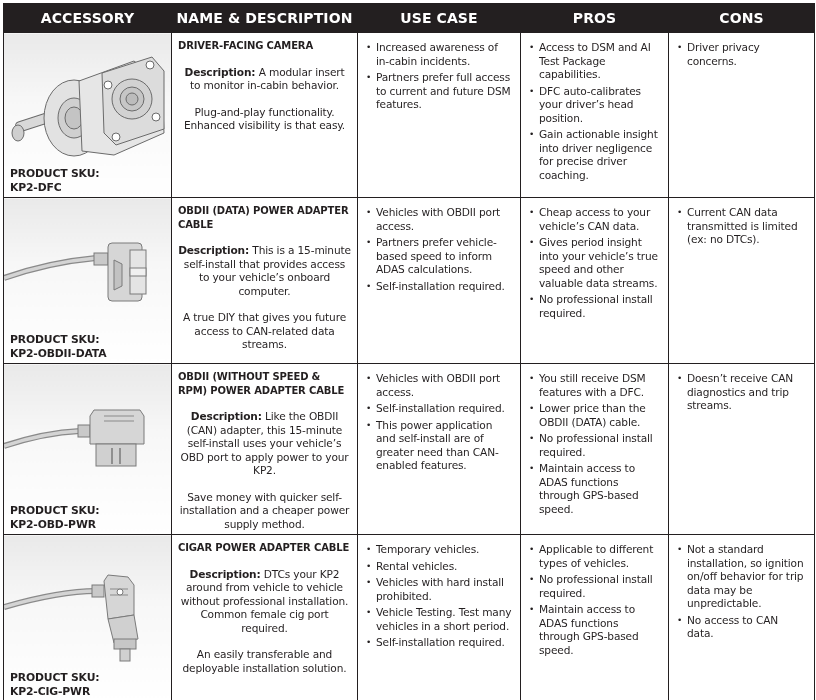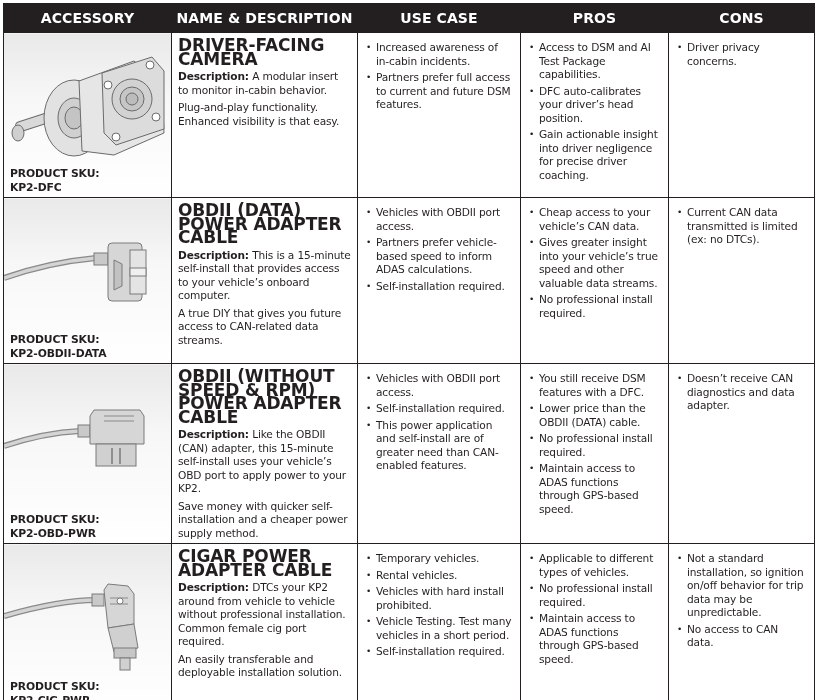--- a/index.html
+++ b/index.html
@@ -10,22 +10,22 @@
   table.acc th { background:#231f20; color:#ffffff; font-weight:bold;
                  font-size:14px; height:29px; padding:0; text-align:center;
                  border-left:1px solid #231f20; border-right:1px solid #231f20; letter-spacing:0.1px; }
   table.acc td { border:1.5px solid #231f20; vertical-align:top; padding:6px 6px 0 6px;
                  font-size:10.6px; line-height:13.5px; letter-spacing:-0.15px; }
   td.img-cell { position:relative; padding:0 !important;
                 background:linear-gradient(180deg,#e9e9e9 0%,#f7f7f7 40%,#ffffff 100%);margin-left:12px; }
   .sku { position:absolute; left:6px; bottom:2px; font-weight:bold; font-size:10.8px;
          line-height:14px; color:#231f20; }
   .pic { position:absolute; left:0; top:0; }
-  .name { font-weight:bold; font-size:17px; line-height:13.5px; margin-bottom:2px; }
-  .desc p { margin:4px 0 3px 0; }
+  .name { font-weight:bold; font-size:10px; line-height:13.5px; margin-bottom:2px; }
+  .desc p { margin:13px 0 3px 0;text-align:center; }
   .desc b { font-weight:bold; }
   ul { margin:2px; padding:0; list-style:none; }
   li { position:relative; padding-left:10px; margin-bottom:3px; }
   li::before { content:"•"; position:absolute; left:0; top:0; font-size:9px; }
 </style>
 </head>
 <body>
 
 <table class="acc">
   <colgroup>
@@ -124,21 +124,21 @@
       <td>
           <ul>
         <li>Vehicles with OBDII port access.</li>
         <li>Partners prefer vehicle-based speed to inform ADAS calculations.</li>
         <li>Self-installation required.</li>
       </ul>
         </td>
       <td>
           <ul>
         <li>Cheap access to your vehicle’s CAN data.</li>
-        <li>Gives greater insight into your vehicle’s true speed and other valuable data streams.</li>
+        <li>Gives period insight into your vehicle’s true speed and other valuable data streams.</li>
         <li>No professional install required.</li>
       </ul>
         </td>
       <td>
           <ul>
         <li>Current CAN data transmitted is limited (ex: no DTCs).</li>
       </ul>
         </td>
     </tr>
 
@@ -177,21 +177,21 @@
       <td>
           <ul>
         <li>You still receive DSM features with a DFC.</li>
         <li>Lower price than the OBDII (DATA) cable.</li>
         <li>No professional install required.</li>
         <li>Maintain access to ADAS functions through GPS-based speed.</li>
       </ul>
         </td>
       <td>
           <ul>
-        <li>Doesn’t receive CAN diagnostics and data adapter.</li>
+        <li>Doesn’t receive CAN diagnostics and trip streams.</li>
       </ul>
         </td>
     </tr>
 
     <tr style="height:167px">
       <td class="img-cell">
         <svg class="pic" width="166" height="130" viewBox="0 0 166 130">
           <path d="M0 72 C35 62 65 56 92 56" stroke="#8a8a8a" stroke-width="6" fill="none"></path>
           <path d="M0 72 C35 62 65 56 92 56" stroke="#d4d4d4" stroke-width="3.5" fill="none"></path>
           <rect x="88" y="50" width="12" height="12" fill="#c9c9c9" stroke="#7a7a7a"></rect>

